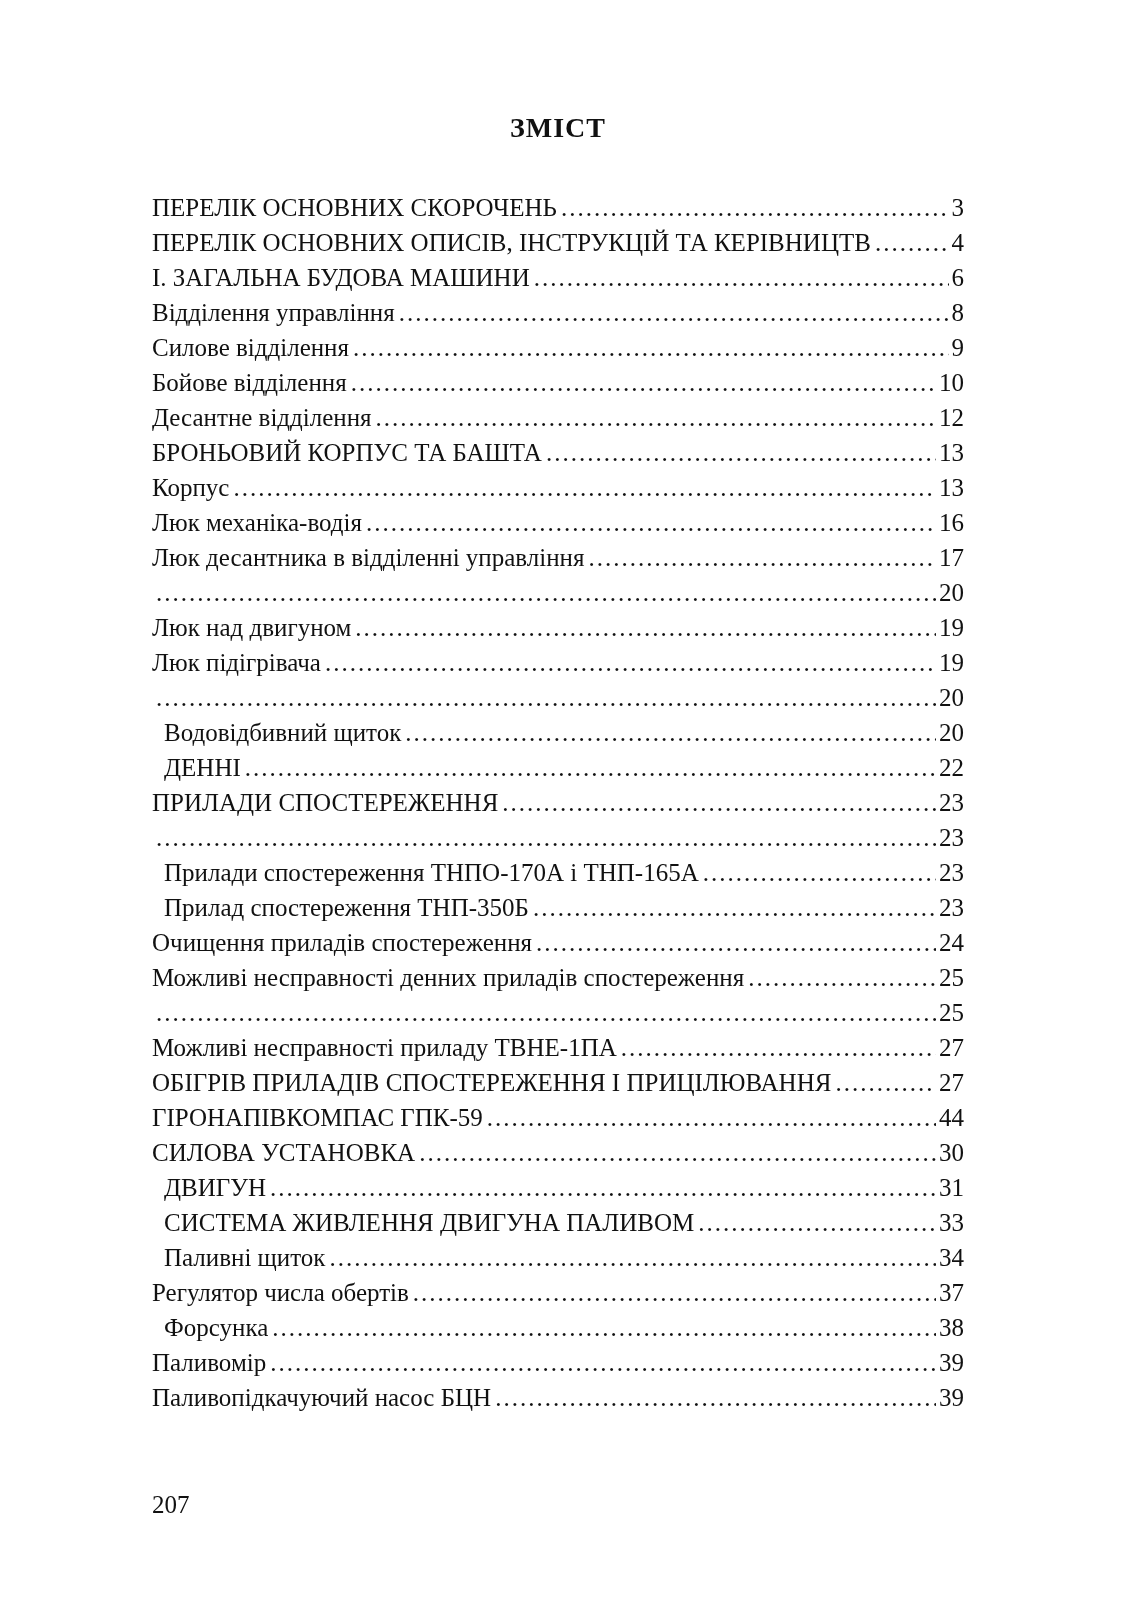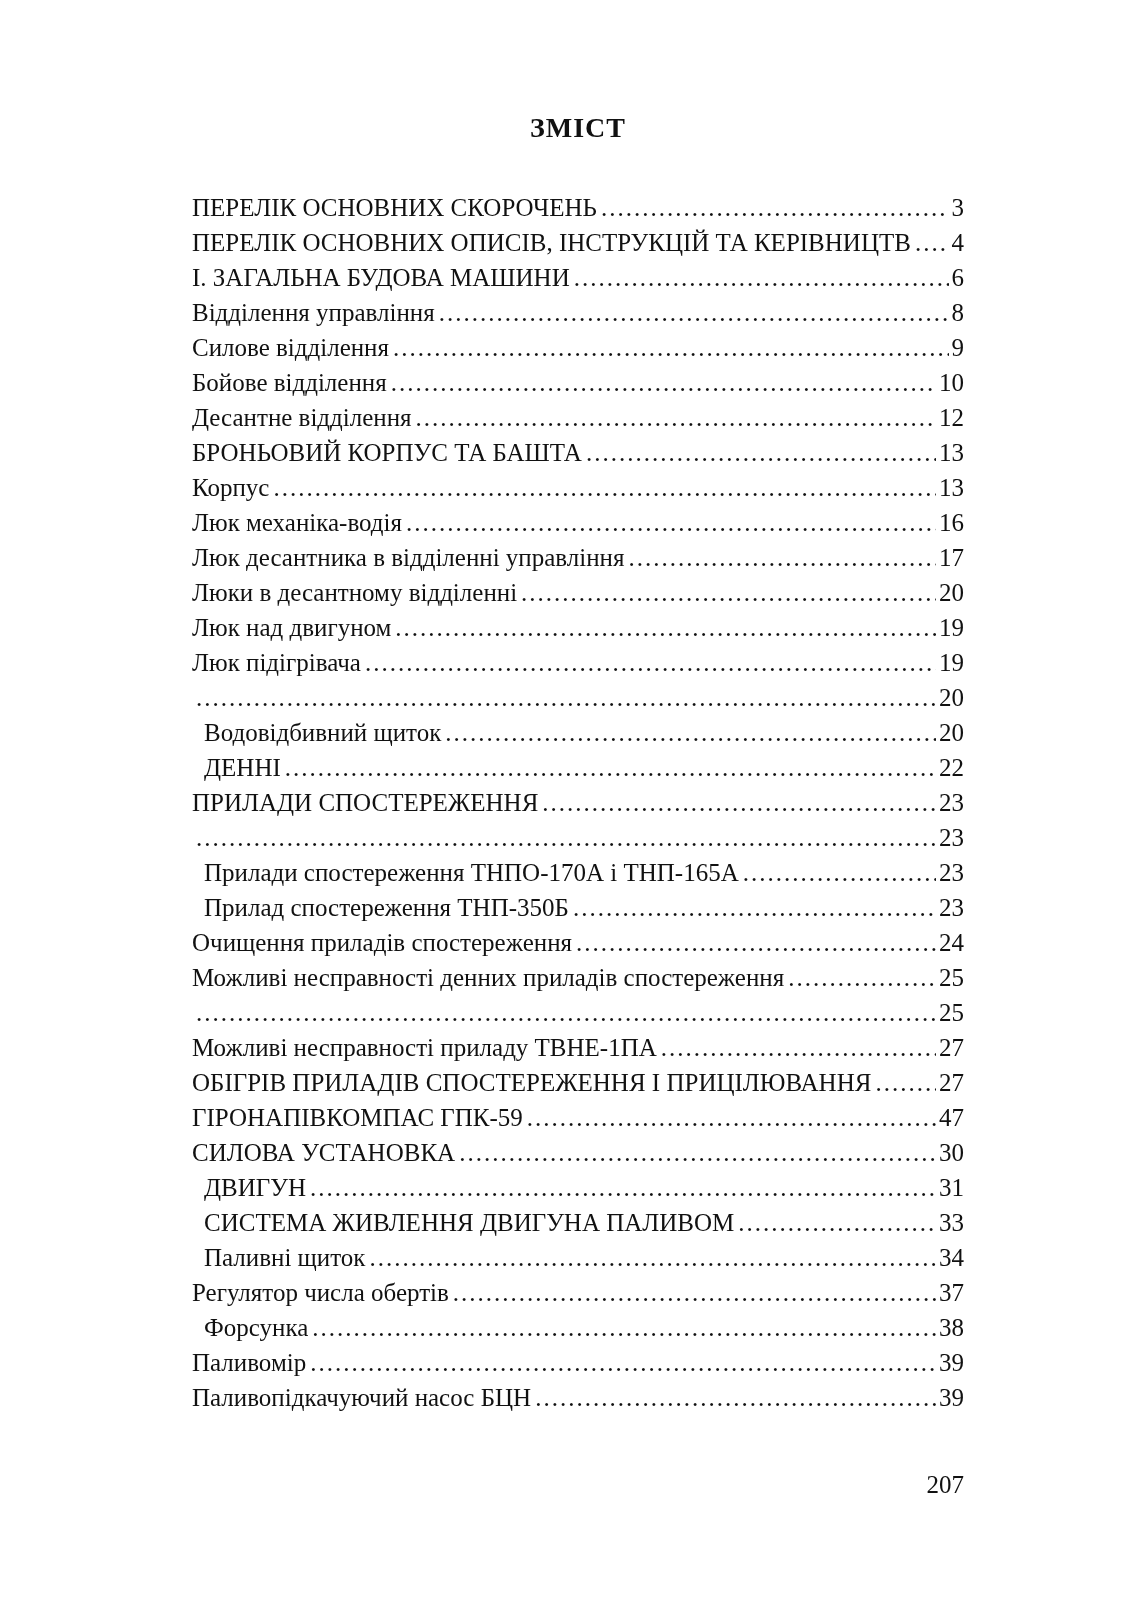--- a/index.html
+++ b/index.html
@@ -13,21 +13,20 @@
     background: #ffffff;
     color: #111111;
     overflow: hidden;
   }
   .content {
     position: absolute;
     top: 0;
     left: 152px;
     right: 178px;
     bottom: 0;
-    margin-left: 40px;
   }
   .title {
     margin-top: 112px;
     text-align: center;
     font-size: 28px;
     font-weight: bold;
     letter-spacing: 1px;
   }
   .toc {
     margin-top: 46px;
@@ -54,22 +53,22 @@
     min-width: 12px;
   }
   .pagenum {
     flex: 0 0 auto;
     text-align: right;
   }
   .page-number {
     position: absolute;
     left: 152px;
     right: 178px;
-    bottom: 116px;
-    text-align: right;
+    bottom: 96px;
+    text-align: left;
     font-size: 25px;
   }
 </style>
 </head>
 <body>
 
 <div class="page">
   <div class="content">
     <h1 class="title">ЗМІСТ</h1>
     <main class="toc" id="toc">
@@ -122,21 +121,20 @@
           <span class="label">Люк механіка-водія</span>
           <span class="leader">............................................................................................................................................................................................................................................................................................................</span>
           <span class="pagenum">16</span>
         </div>
         <div class="toc-row">
           <span class="label">Люк десантника в відділенні управління</span>
           <span class="leader">............................................................................................................................................................................................................................................................................................................</span>
           <span class="pagenum">17</span>
         </div>
         <div class="toc-row">
-          <span class="label">Люки в десантному відділенні</span>
           <span class="leader">............................................................................................................................................................................................................................................................................................................</span>
           <span class="pagenum">20</span>
         </div>
         <div class="toc-row">
           <span class="label">Люк над двигуном</span>
           <span class="leader">............................................................................................................................................................................................................................................................................................................</span>
           <span class="pagenum">19</span>
         </div>
         <div class="toc-row">
           <span class="label">Люк підігрівача</span>
@@ -196,21 +194,21 @@
           <span class="pagenum">27</span>
         </div>
         <div class="toc-row">
           <span class="label">ОБІГРІВ ПРИЛАДІВ СПОСТЕРЕЖЕННЯ І ПРИЦІЛЮВАННЯ</span>
           <span class="leader">............................................................................................................................................................................................................................................................................................................</span>
           <span class="pagenum">27</span>
         </div>
         <div class="toc-row">
           <span class="label">ГІРОНАПІВКОМПАС ГПК-59</span>
           <span class="leader">............................................................................................................................................................................................................................................................................................................</span>
-          <span class="pagenum">47</span>
+          <span class="pagenum">44</span>
         </div>
         <div class="toc-row">
           <span class="label">СИЛОВА УСТАНОВКА</span>
           <span class="leader">............................................................................................................................................................................................................................................................................................................</span>
           <span class="pagenum">30</span>
         </div>
         <div class="toc-row indent">
           <span class="label">ДВИГУН</span>
           <span class="leader">............................................................................................................................................................................................................................................................................................................</span>
           <span class="pagenum">31</span>

